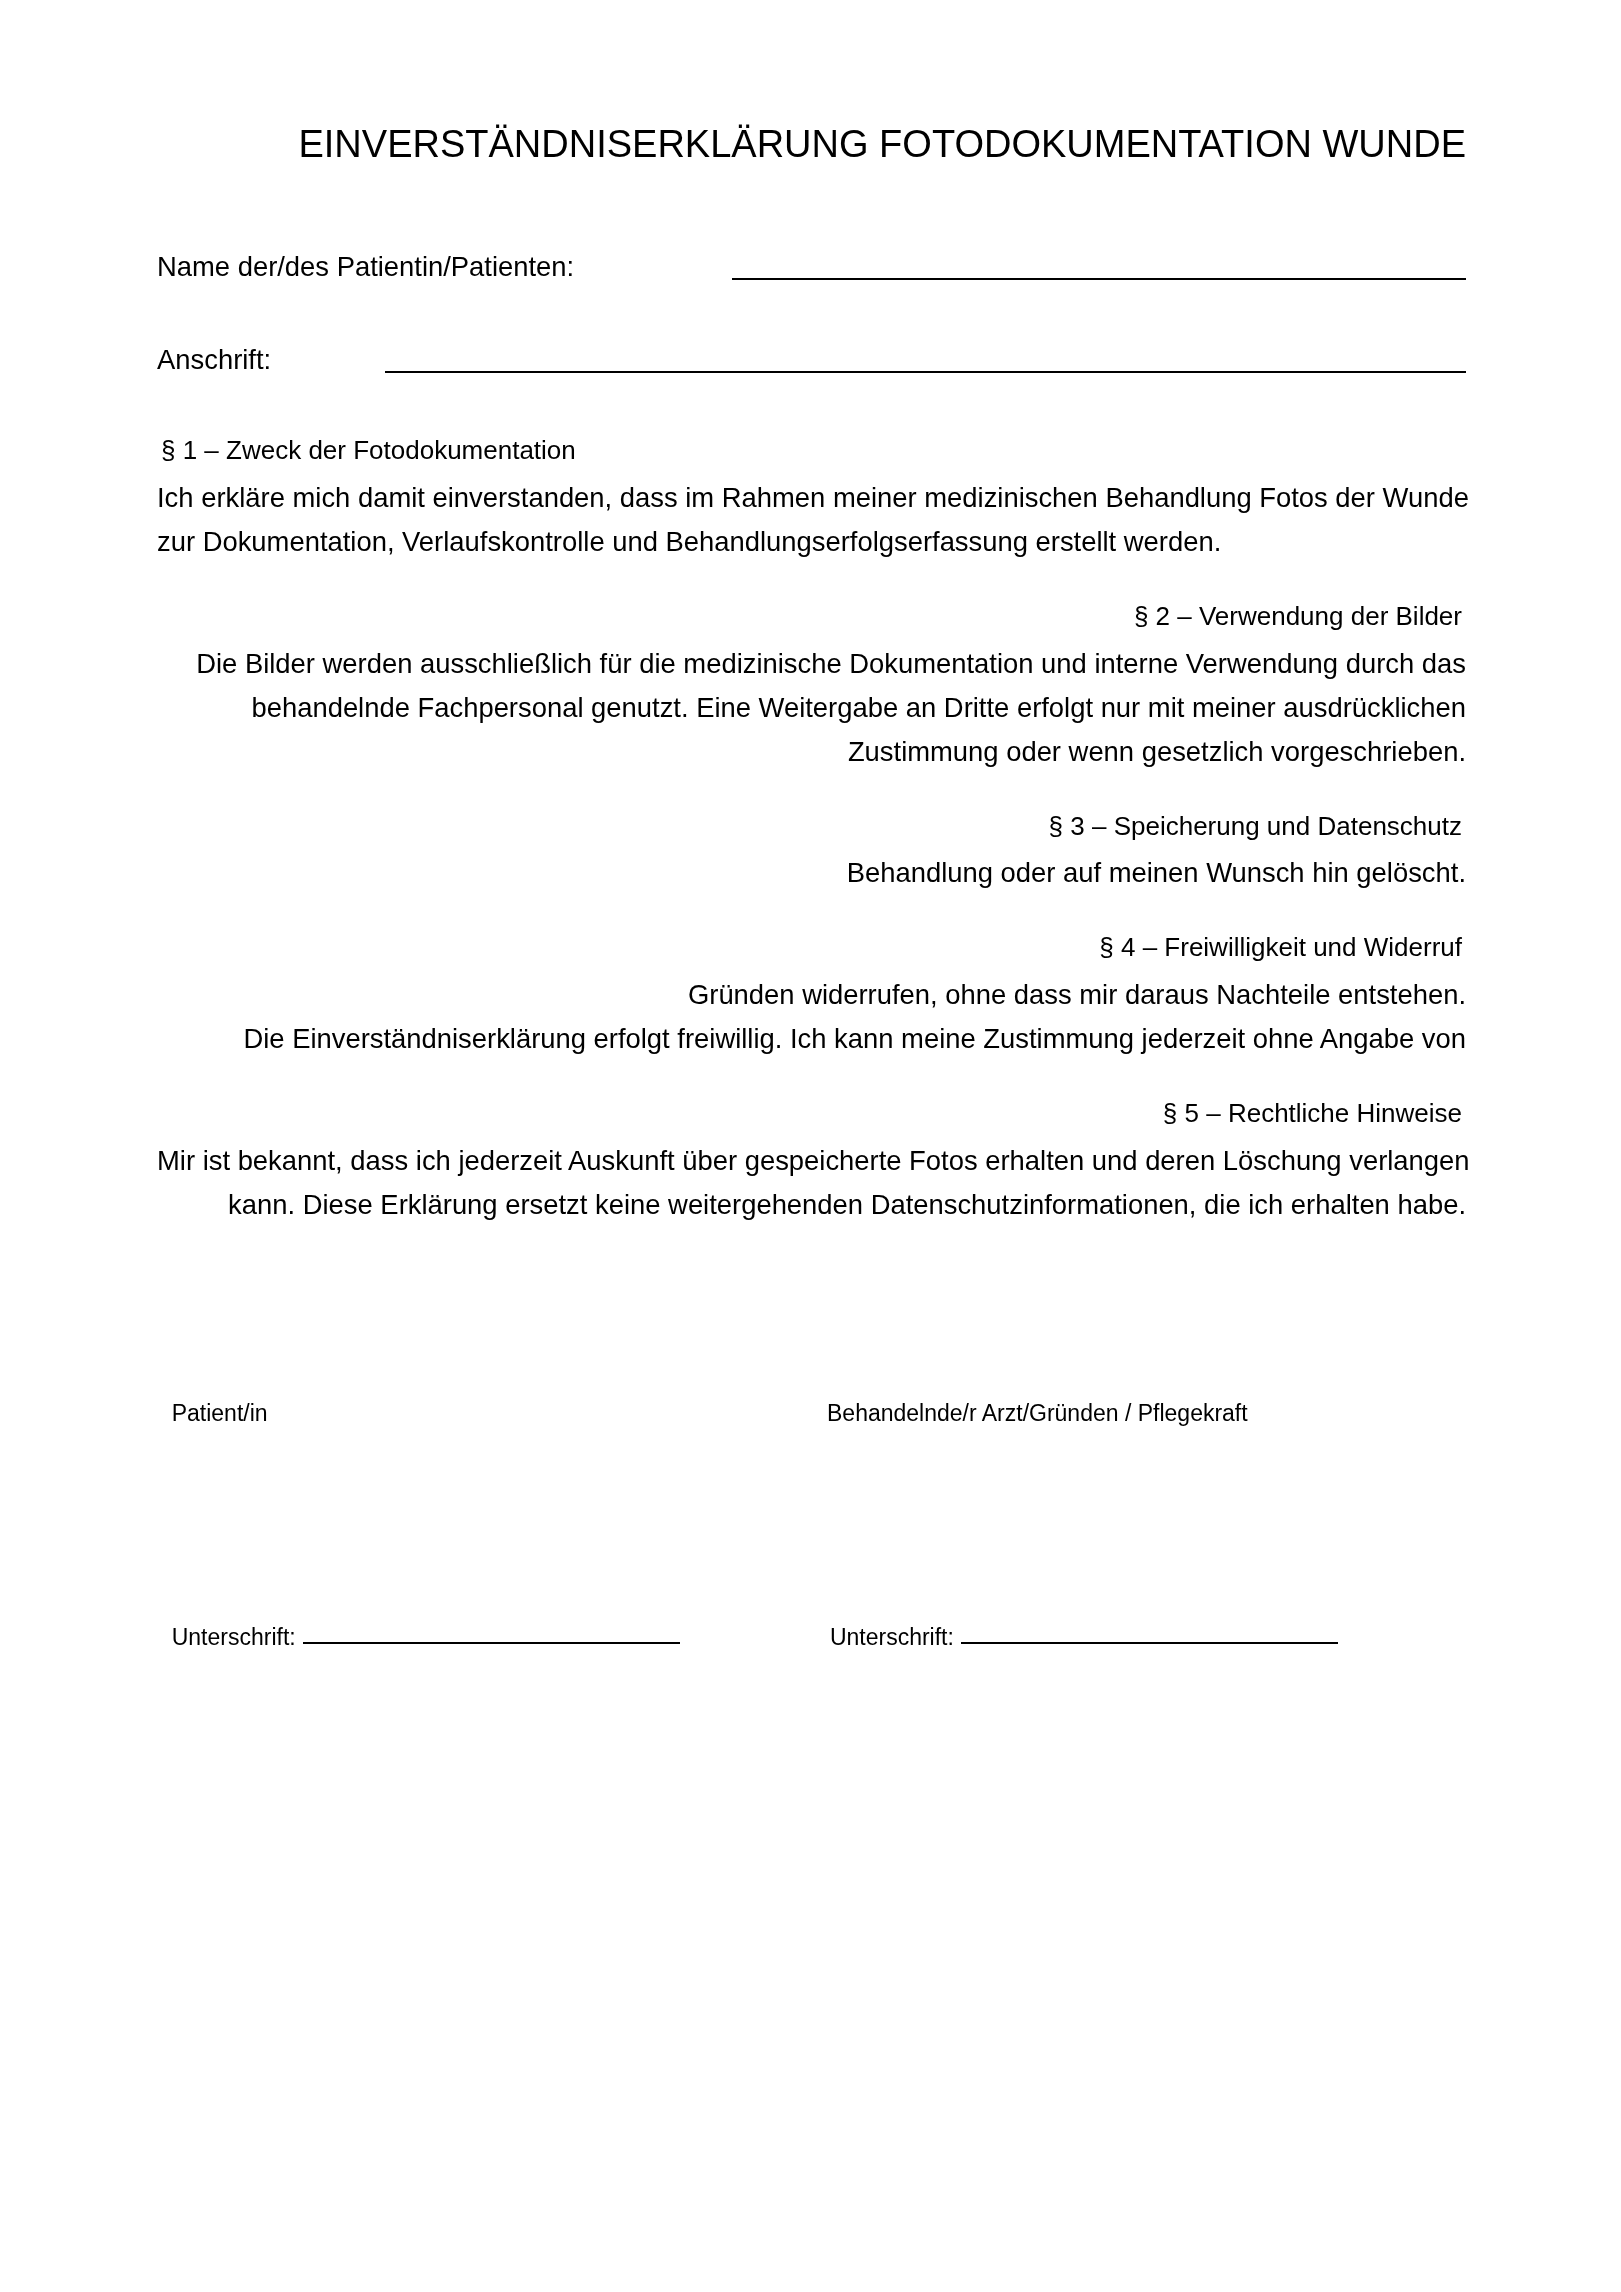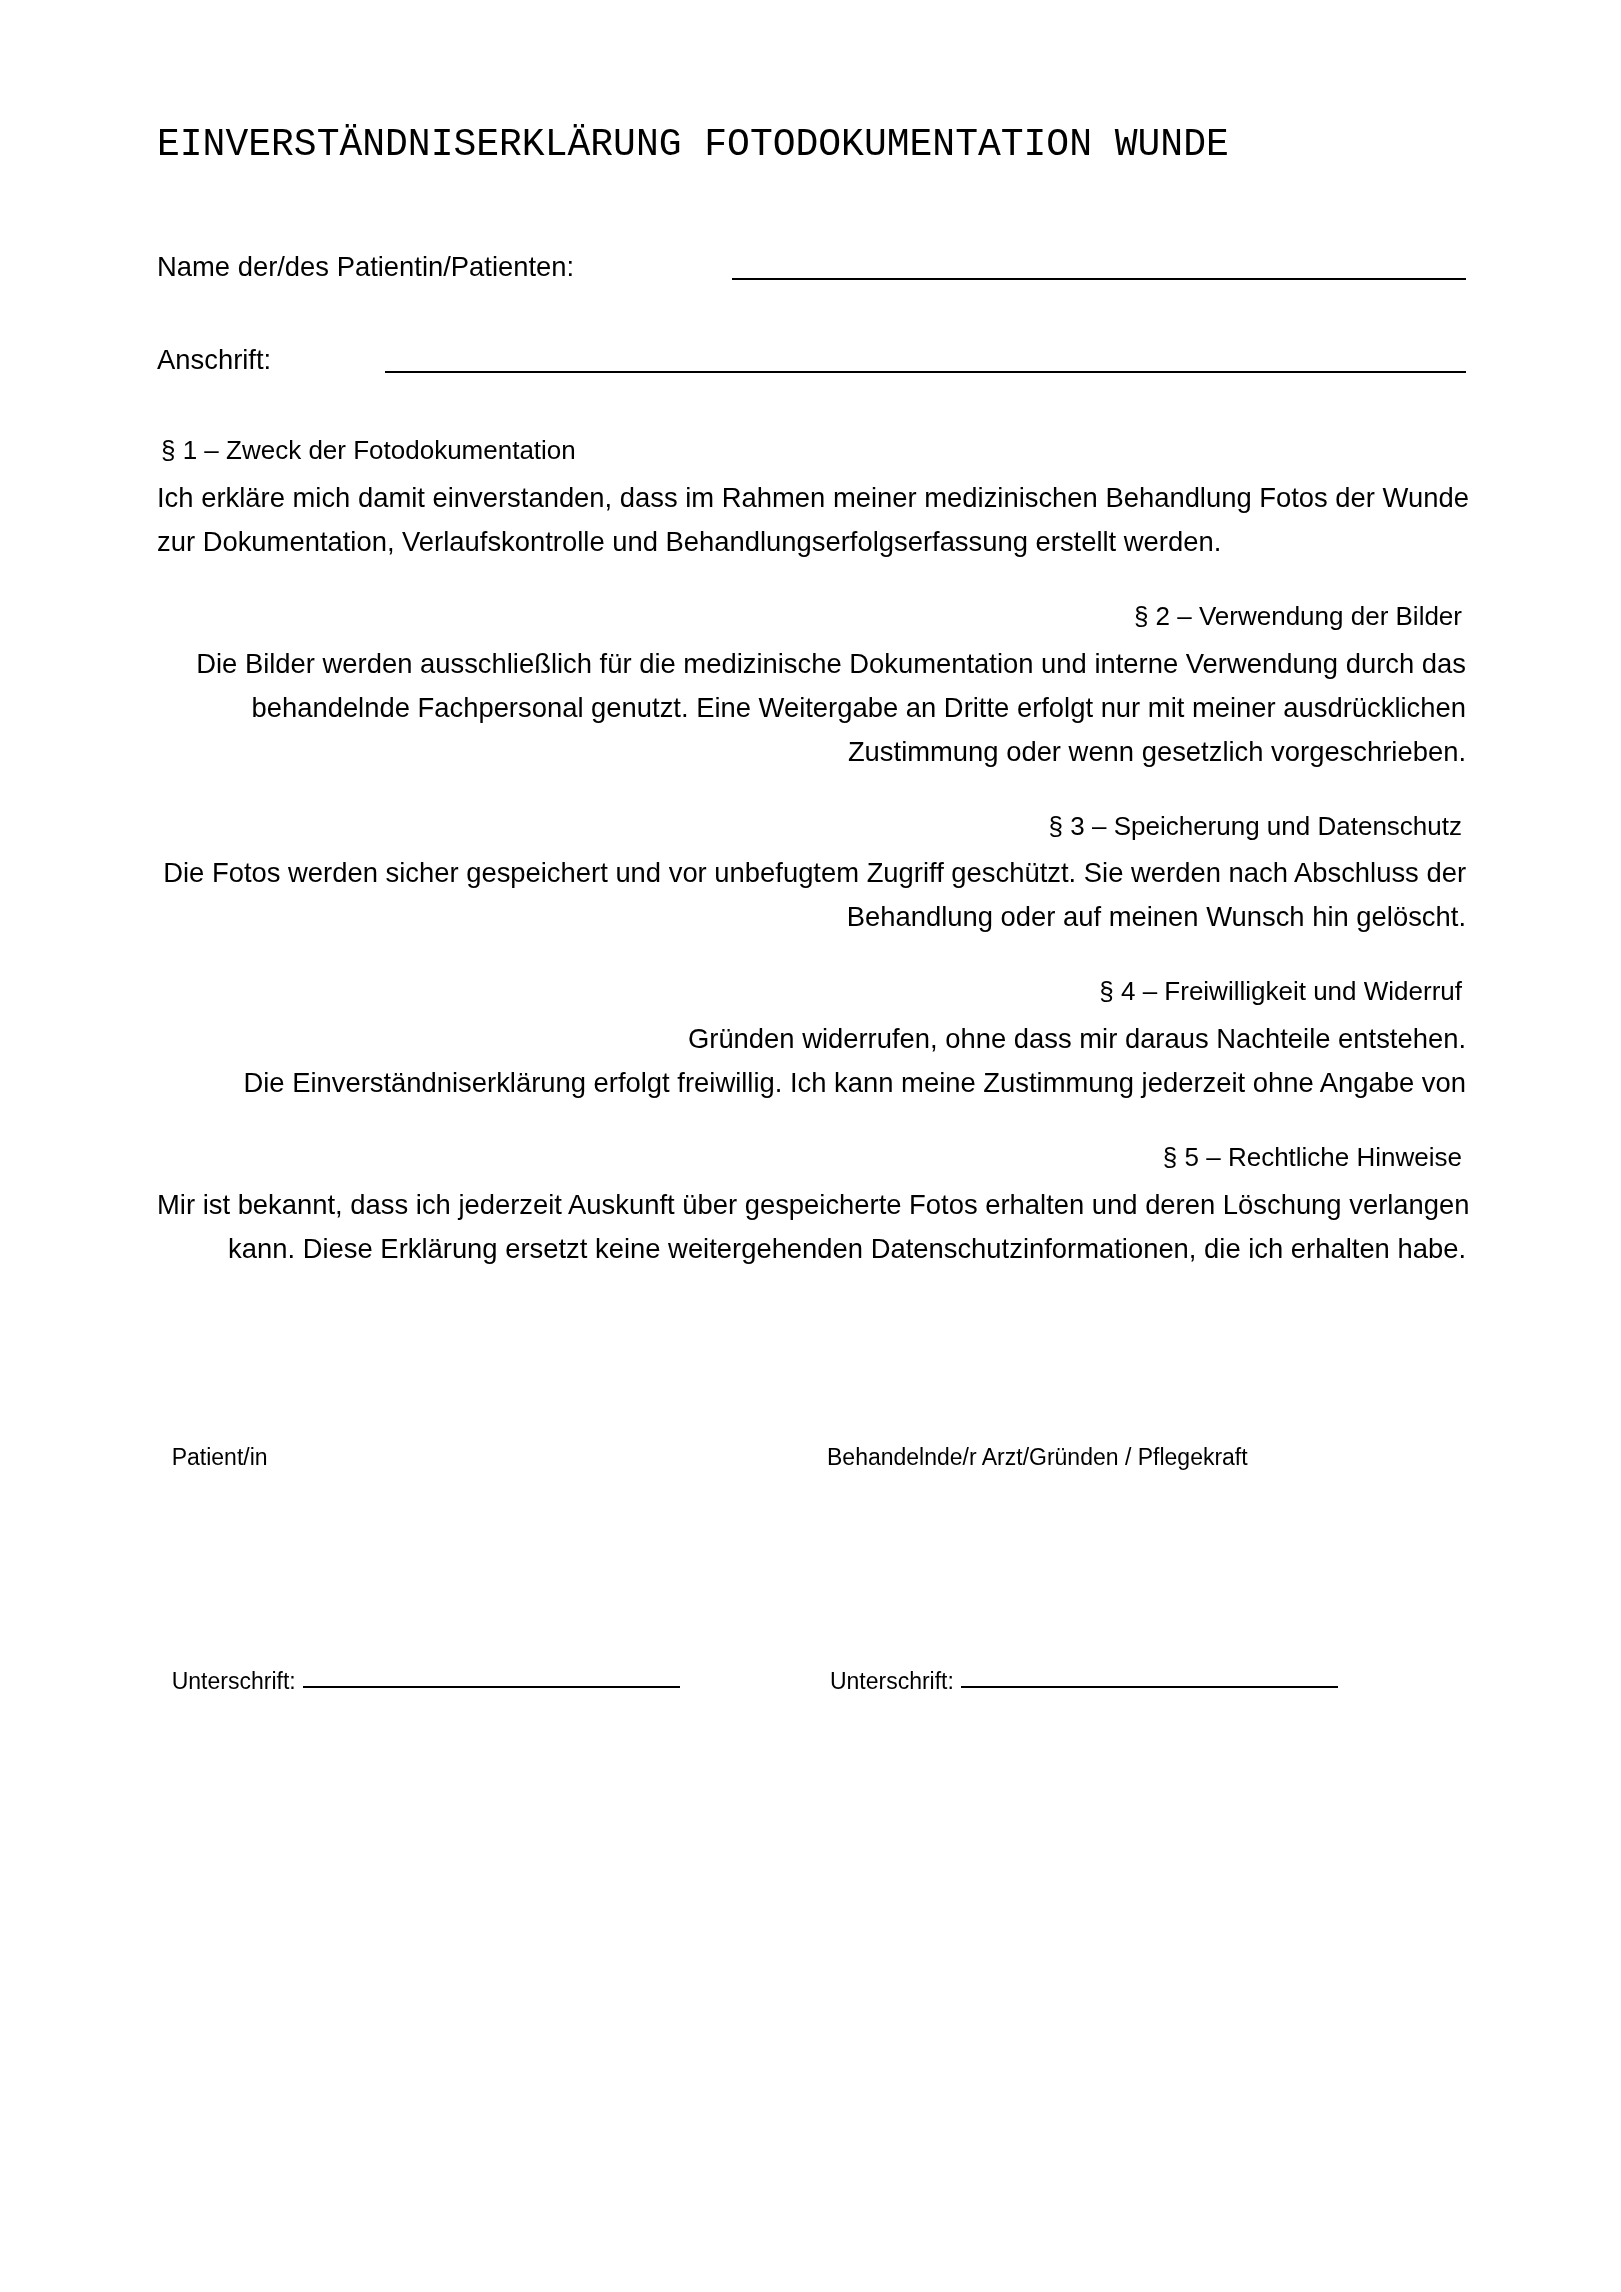--- a/index.html
+++ b/index.html
@@ -15,24 +15,23 @@
     box-sizing: border-box;
     width: 1621px; height: 2293px;
     padding: 0 155px 0 157px;
   }
   
   .doc-title {
     margin: 122px 0 0 0;
     font-size: 38px;
     font-weight: 400;
     line-height: 45px;
-    text-align: left;
+    text-align: right;
     white-space: nowrap;
     letter-spacing: 0;
-    font-family: Liberation Mono, monospace;
   }
   
   .field-row { position: relative; height: 39px; }
   .row-name { margin-top: 80px; }
   .row-geburtsdatum { margin-top: 52px; }
   .row-anschrift { margin-top: 54px; }
   .field-label {
     position: absolute; left: 0; top: 0;
     font-size: 27.4px; line-height: 39px; white-space: nowrap;
   }
@@ -112,21 +111,20 @@
       <div class="body">
         <div class="line">Die Bilder werden ausschließlich für die medizinische Dokumentation und interne Verwendung durch das</div>
         <div class="line">behandelnde Fachpersonal genutzt. Eine Weitergabe an Dritte erfolgt nur mit meiner ausdrücklichen</div>
         <div class="line">Zustimmung oder wenn gesetzlich vorgeschrieben.</div>
       </div>
     </div>
 
     <div class="section">
       <h2>§ 3 – Speicherung und Datenschutz</h2>
       <div class="body">
-        <div class="line">Die Fotos werden sicher gespeichert und vor unbefugtem Zugriff geschützt. Sie werden nach Abschluss der</div>
         <div class="line">Behandlung oder auf meinen Wunsch hin gelöscht.</div>
       </div>
     </div>
 
     <div class="section">
       <h2>§ 4 – Freiwilligkeit und Widerruf</h2>
       <div class="body">
         <div class="line">Gründen widerrufen, ohne dass mir daraus Nachteile entstehen.</div>
         <div class="line">Die Einverständniserklärung erfolgt freiwillig. Ich kann meine Zustimmung jederzeit ohne Angabe von</div>
       </div>

